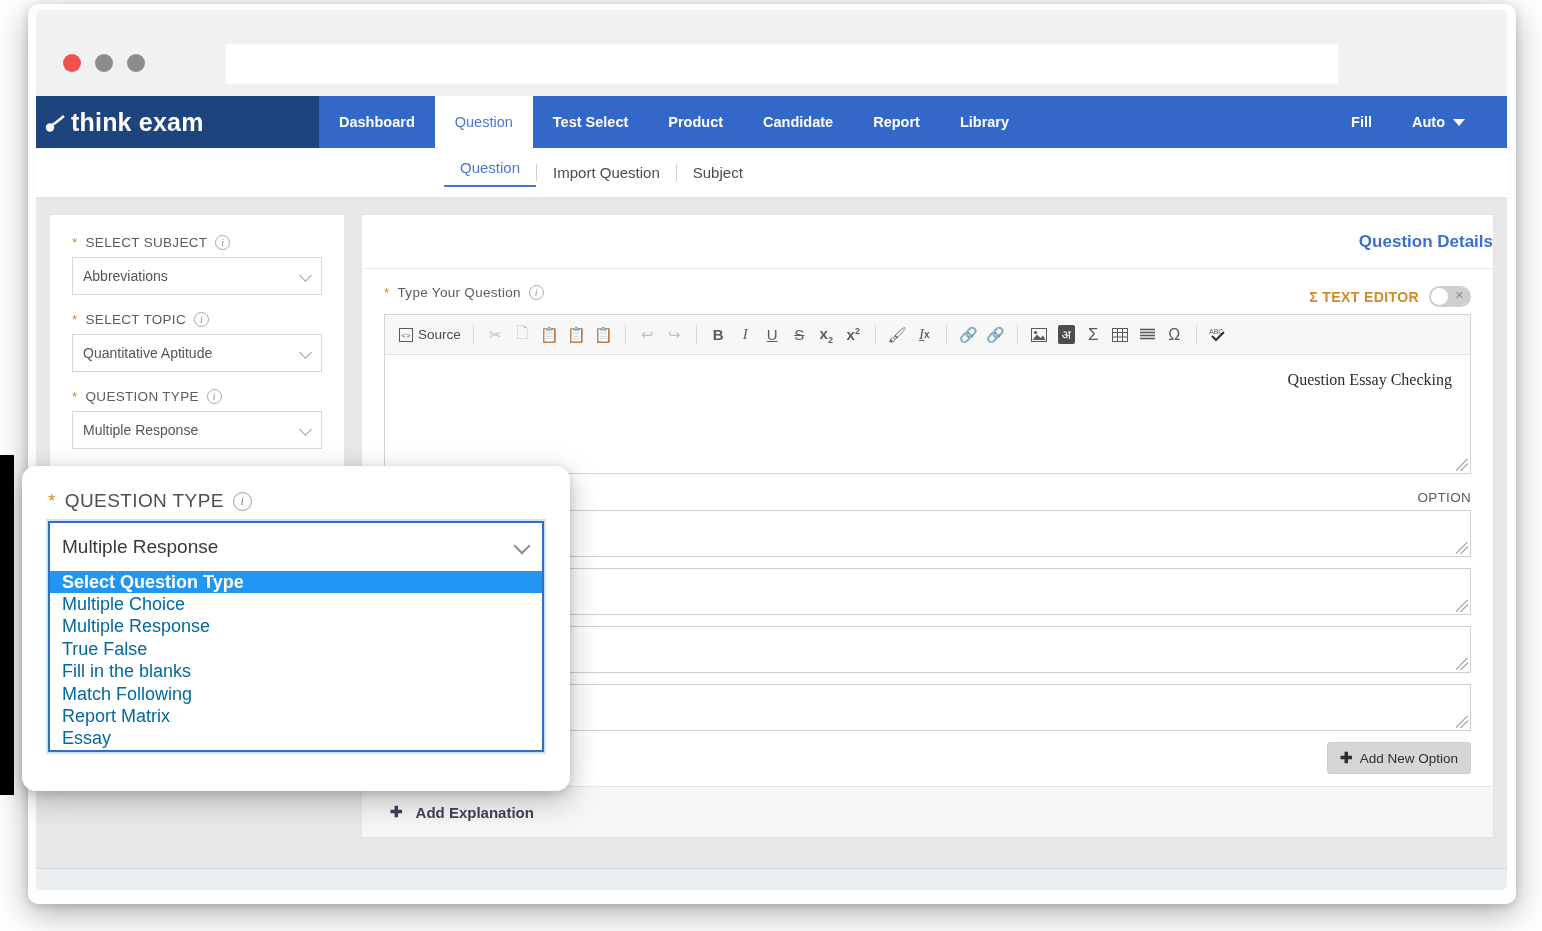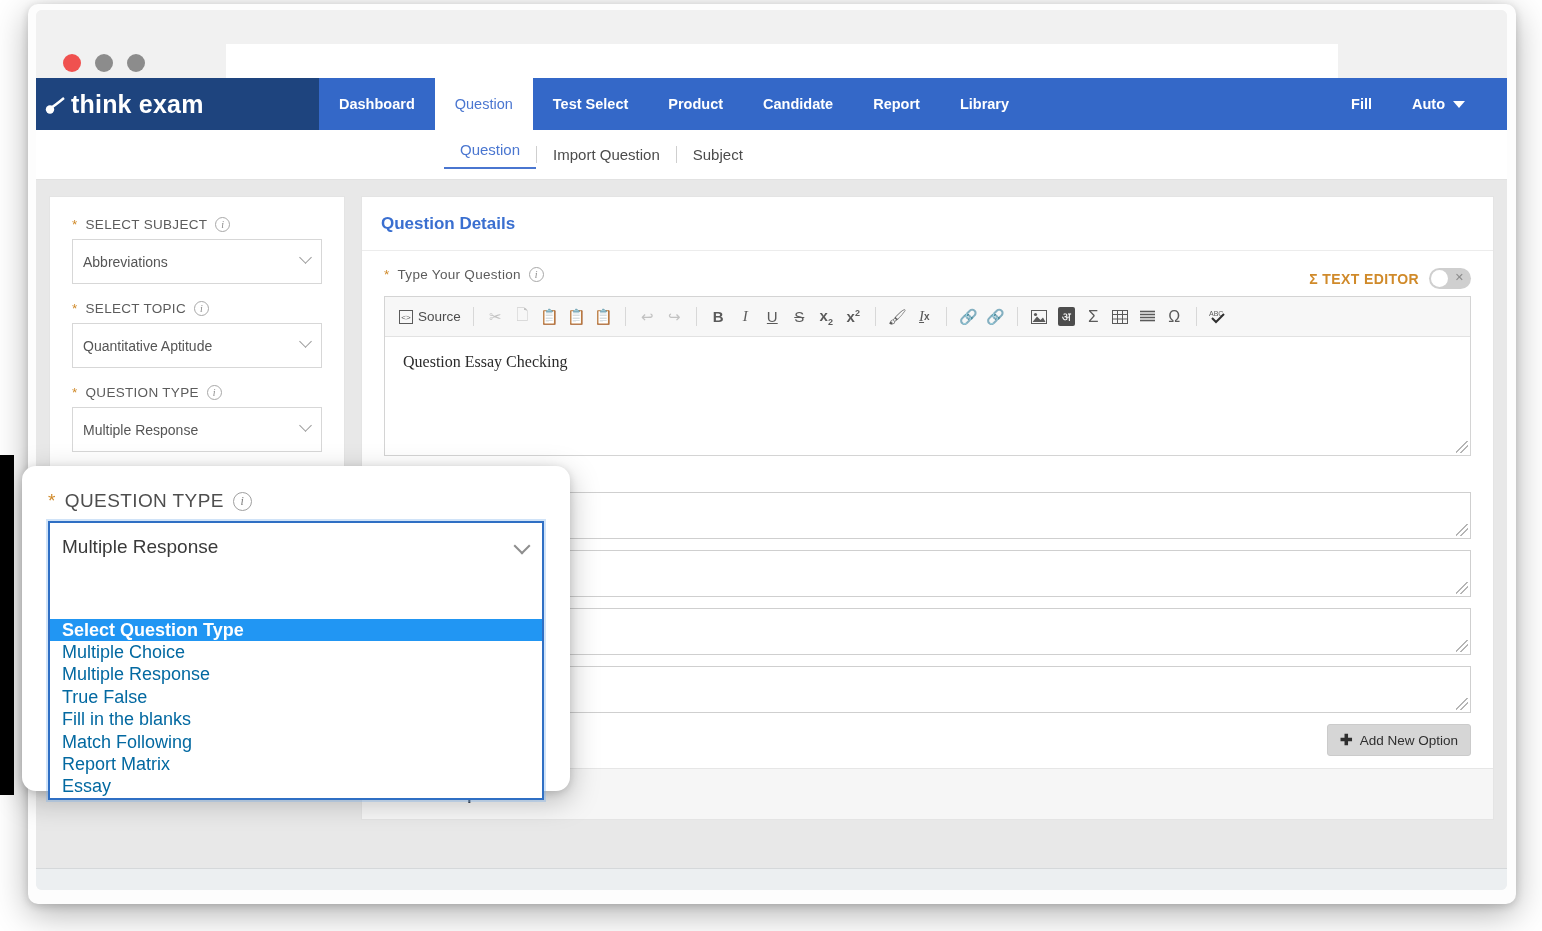--- a/index.html
+++ b/index.html
@@ -45,24 +45,25 @@
   }
 
   
   .bottom-strip {
     position: absolute; left: 0; bottom: 0; width: 100%; height: 22px;
     background: #eceff1; border-top: 1px solid #d5d8da;
   }
 
   
   .app {
-    position: absolute; left: 0; top: 68px;
+    position: absolute; left: 0; top: 86px;
     width: 1471px; height: 794px;
     background: #e8e8e8;
     overflow: hidden;
+    text-align: right;
   }
 
   .navbar { display: flex; height: 52px; background: #3468c8; position: relative; }
   .brand {
     width: 283px; height: 52px; background: #1e447e;
     display: flex; align-items: center; padding-left: 9px;
     color: #fff;
   }
   .brand-mark { width: 24px; height: 22px; margin-right: 2px; position: relative; }
   .brand-text { font-size: 25px; font-weight: bold; letter-spacing: .2px; }
@@ -107,21 +108,21 @@
     display: flex; align-items: center; gap: 8px; margin-bottom: 7px;
   }
   .flabel .star { color: #d08a2a; }
   .info-icon {
     width: 15px; height: 15px; border-radius: 50%;
     border: 1px solid #a8a8a8; color: #8a8a8a; font-size: 10px;
     display: inline-flex; align-items: center; justify-content: center;
     font-style: italic; font-family: "Liberation Serif", serif;
   }
   .select-box {
-    position: relative; height: 45px; border: 1px solid #d7d7d7;
+    position: relative; height: 38px; border: 1px solid #d7d7d7;
     background: #fff; display: flex; align-items: center;
     padding: 0 30px 0 10px; font-size: 14px; color: #555; cursor: pointer;
   }
   .chev {
     position: absolute; right: 11px; top: 13px;
     width: 9px; height: 9px; border-right: 1.6px solid #9a9a9a;
     border-bottom: 1.6px solid #9a9a9a; transform: rotate(45deg);
   }
   .autosave-row { display: flex; gap: 12px; padding: 10px 0 18px 0; }
   .pill {
@@ -216,21 +217,21 @@
   }
   .zp-value {
     height: 48px; display: flex; align-items: center; padding: 0 34px 0 12px;
     font-size: 19px; color: #3a3a3a; position: relative;
   }
   .zp-value .chev2 {
     position: absolute; right: 14px; top: 17px;
     width: 12px; height: 12px; border-right: 2px solid #8e8e8e;
     border-bottom: 2px solid #8e8e8e; transform: rotate(45deg);
   }
-  .zp-list { padding: 0; margin-top: 48px; }
+  .zp-list { padding: 0; }
   .zp-item {
     height: 22.4px; display: flex; align-items: center;
     padding-left: 12px; font-size: 18px; color: #0369a1; cursor: pointer;
   }
   .zp-item.sel { background: #2196f3; color: #fff; font-weight: bold; }
 
   
   .notch { position: absolute; left: 0; top: 455px; width: 14px; height: 340px; background: #000; z-index: 60; }
 </style>
 </head>

